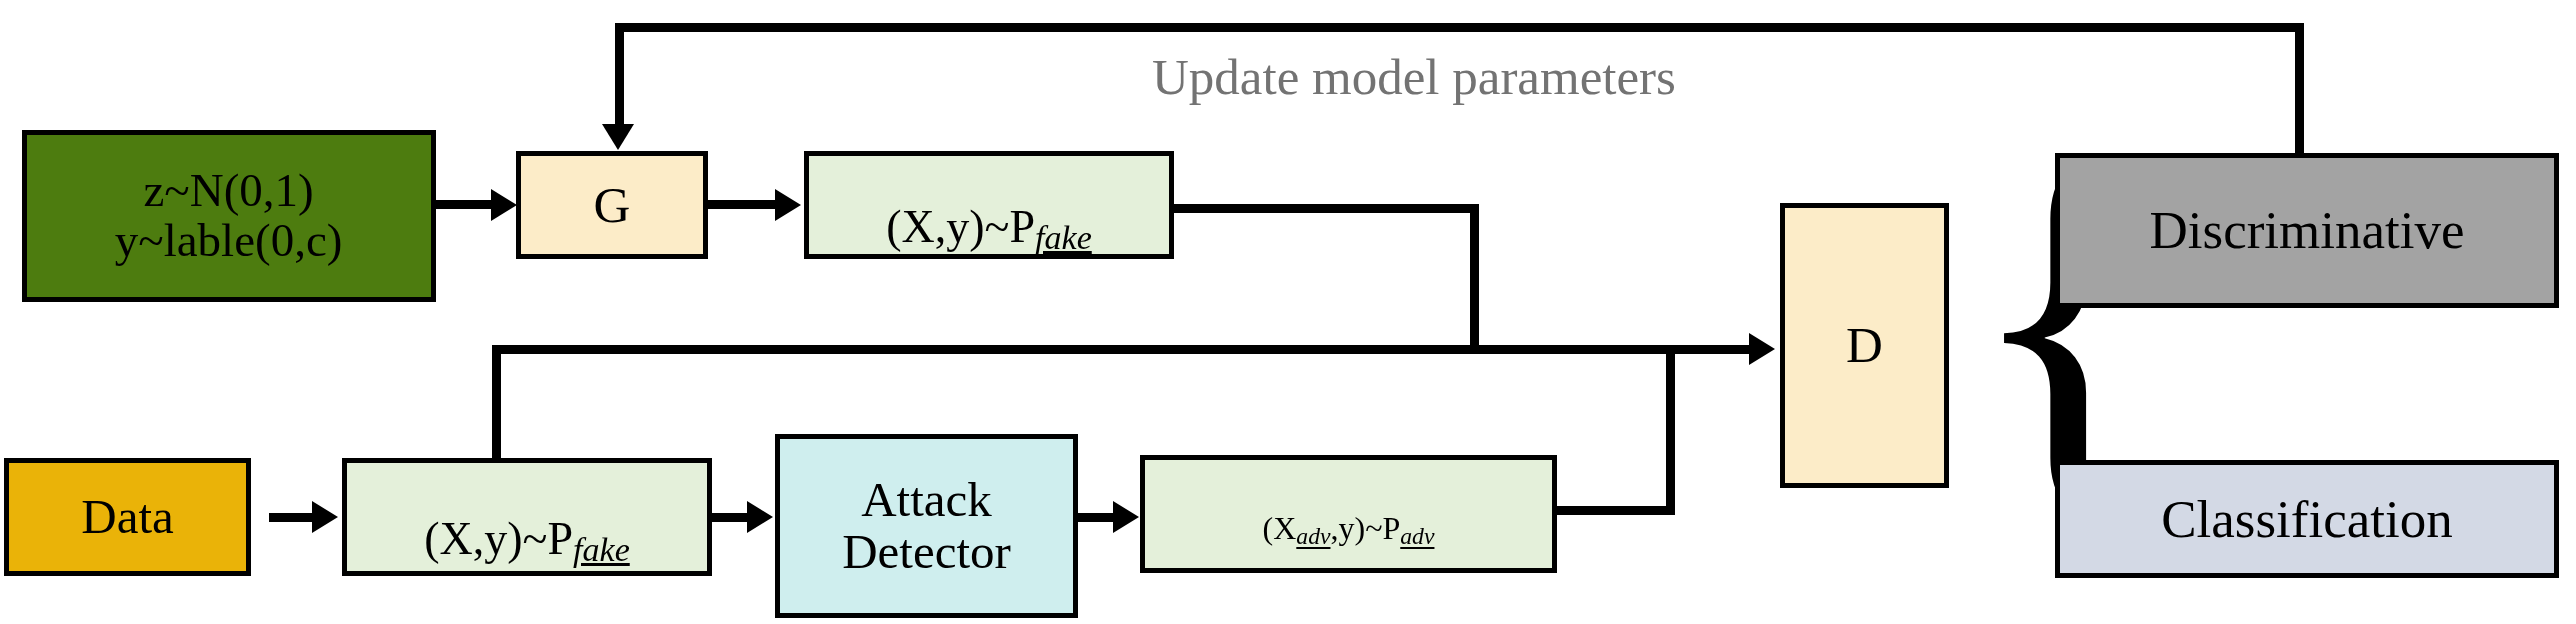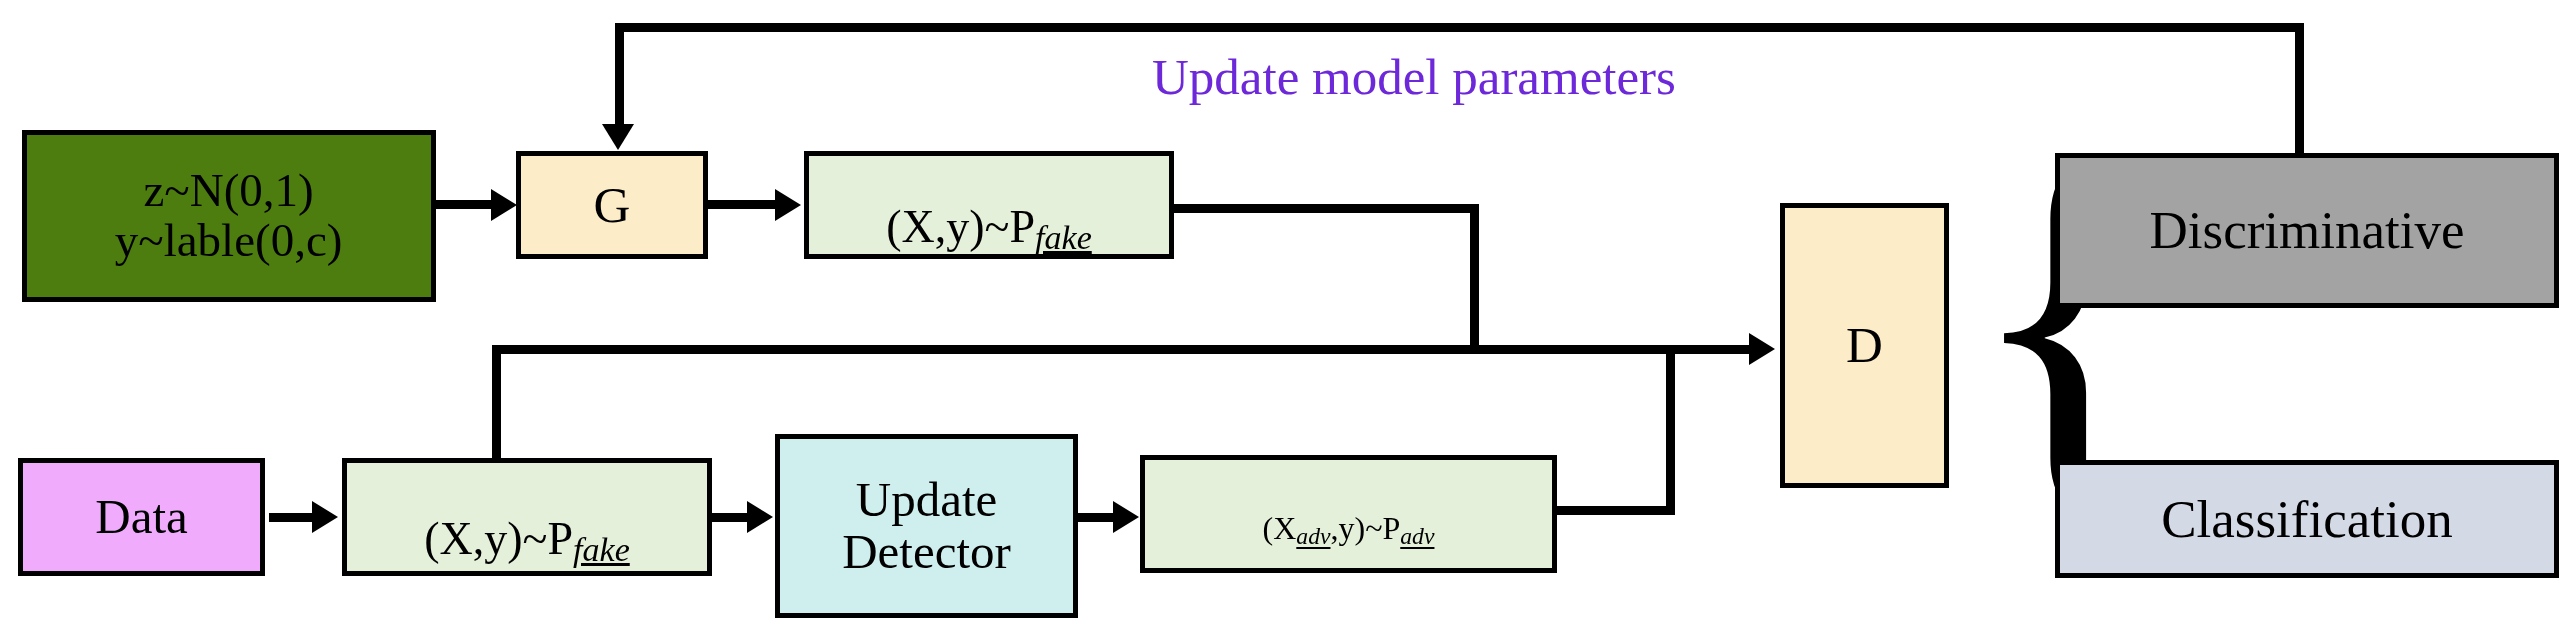--- a/index.html
+++ b/index.html
@@ -18,21 +18,21 @@
     text-align:center;
     color:#000000;
     line-height:1.06;
     white-space:pre-line;
   }
   .node .lbl{display:block;width:100%;}
   .edge{position:absolute;background:#000000;}
   .h{height:8.5px;}
   .v{width:8.5px;}
   .caption{
-    position:absolute;color:#6d28d9;
+    position:absolute;color:#737373;
     font-family:"Liberation Serif","DejaVu Serif",serif;
     white-space:nowrap;
   }
   .arrow-r{
     position:absolute;width:0;height:0;
     border-top:16px solid transparent;
     border-bottom:16px solid transparent;
     border-left:26px solid #000000;
   }
   .arrow-d{
@@ -97,38 +97,38 @@
   <div class="brace" style="left:1964px;top:93px;font-size:441px;font-family:'Liberation Serif','DejaVu Serif',serif;font-weight:300;">{</div>
 
   <div class="node" style="left:2055px;top:153px;width:504px;height:155px;background:#a3a3a3;font-size:53px;">
     <span class="lbl">Discriminative</span>
   </div>
 
   <div class="node" style="left:2055px;top:460px;width:504px;height:118px;background:#d3d9e5;font-size:53px;">
     <span class="lbl">Classification</span>
   </div>
 
-  <div class="node" style="left:18px;top:458px;width:247px;height:118px;background:#f0abfc;font-size:49px;justify-content:center;">
+  <div class="node" style="left:4px;top:458px;width:247px;height:118px;background:#eab308;font-size:49px;justify-content:center;">
     <span class="lbl">Data</span>
   </div>
 
   <div class="edge h" style="left:269px;top:513px;width:48px;"></div>
   <div class="arrow-r" style="left:312px;top:501px;"></div>
 
   <div class="node" style="left:342px;top:458px;width:370px;height:118px;background:#e4f0da;font-size:46px;">
     <span class="lbl">
       <span>(X,y)~P</span><sub>fake</sub>
     </span>
   </div>
 
   <div class="edge h" style="left:712px;top:513px;width:40px;"></div>
   <div class="arrow-r" style="left:747px;top:501px;"></div>
 
   <div class="node" style="left:775px;top:434px;width:303px;height:184px;background:#cfeeee;font-size:49px;">
-    <span class="lbl">Update
+    <span class="lbl">Attack
 Detector</span>
   </div>
 
   <div class="edge h" style="left:1078px;top:513px;width:40px;"></div>
   <div class="arrow-r" style="left:1113px;top:501px;"></div>
 
   <div class="node" style="left:1140px;top:455px;width:417px;height:118px;background:#e4f0da;font-size:32px;">
     <span class="lbl">
       <span>(X</span><sub>adv</sub><span>,y)~P</span><sub>adv</sub>
     </span>

